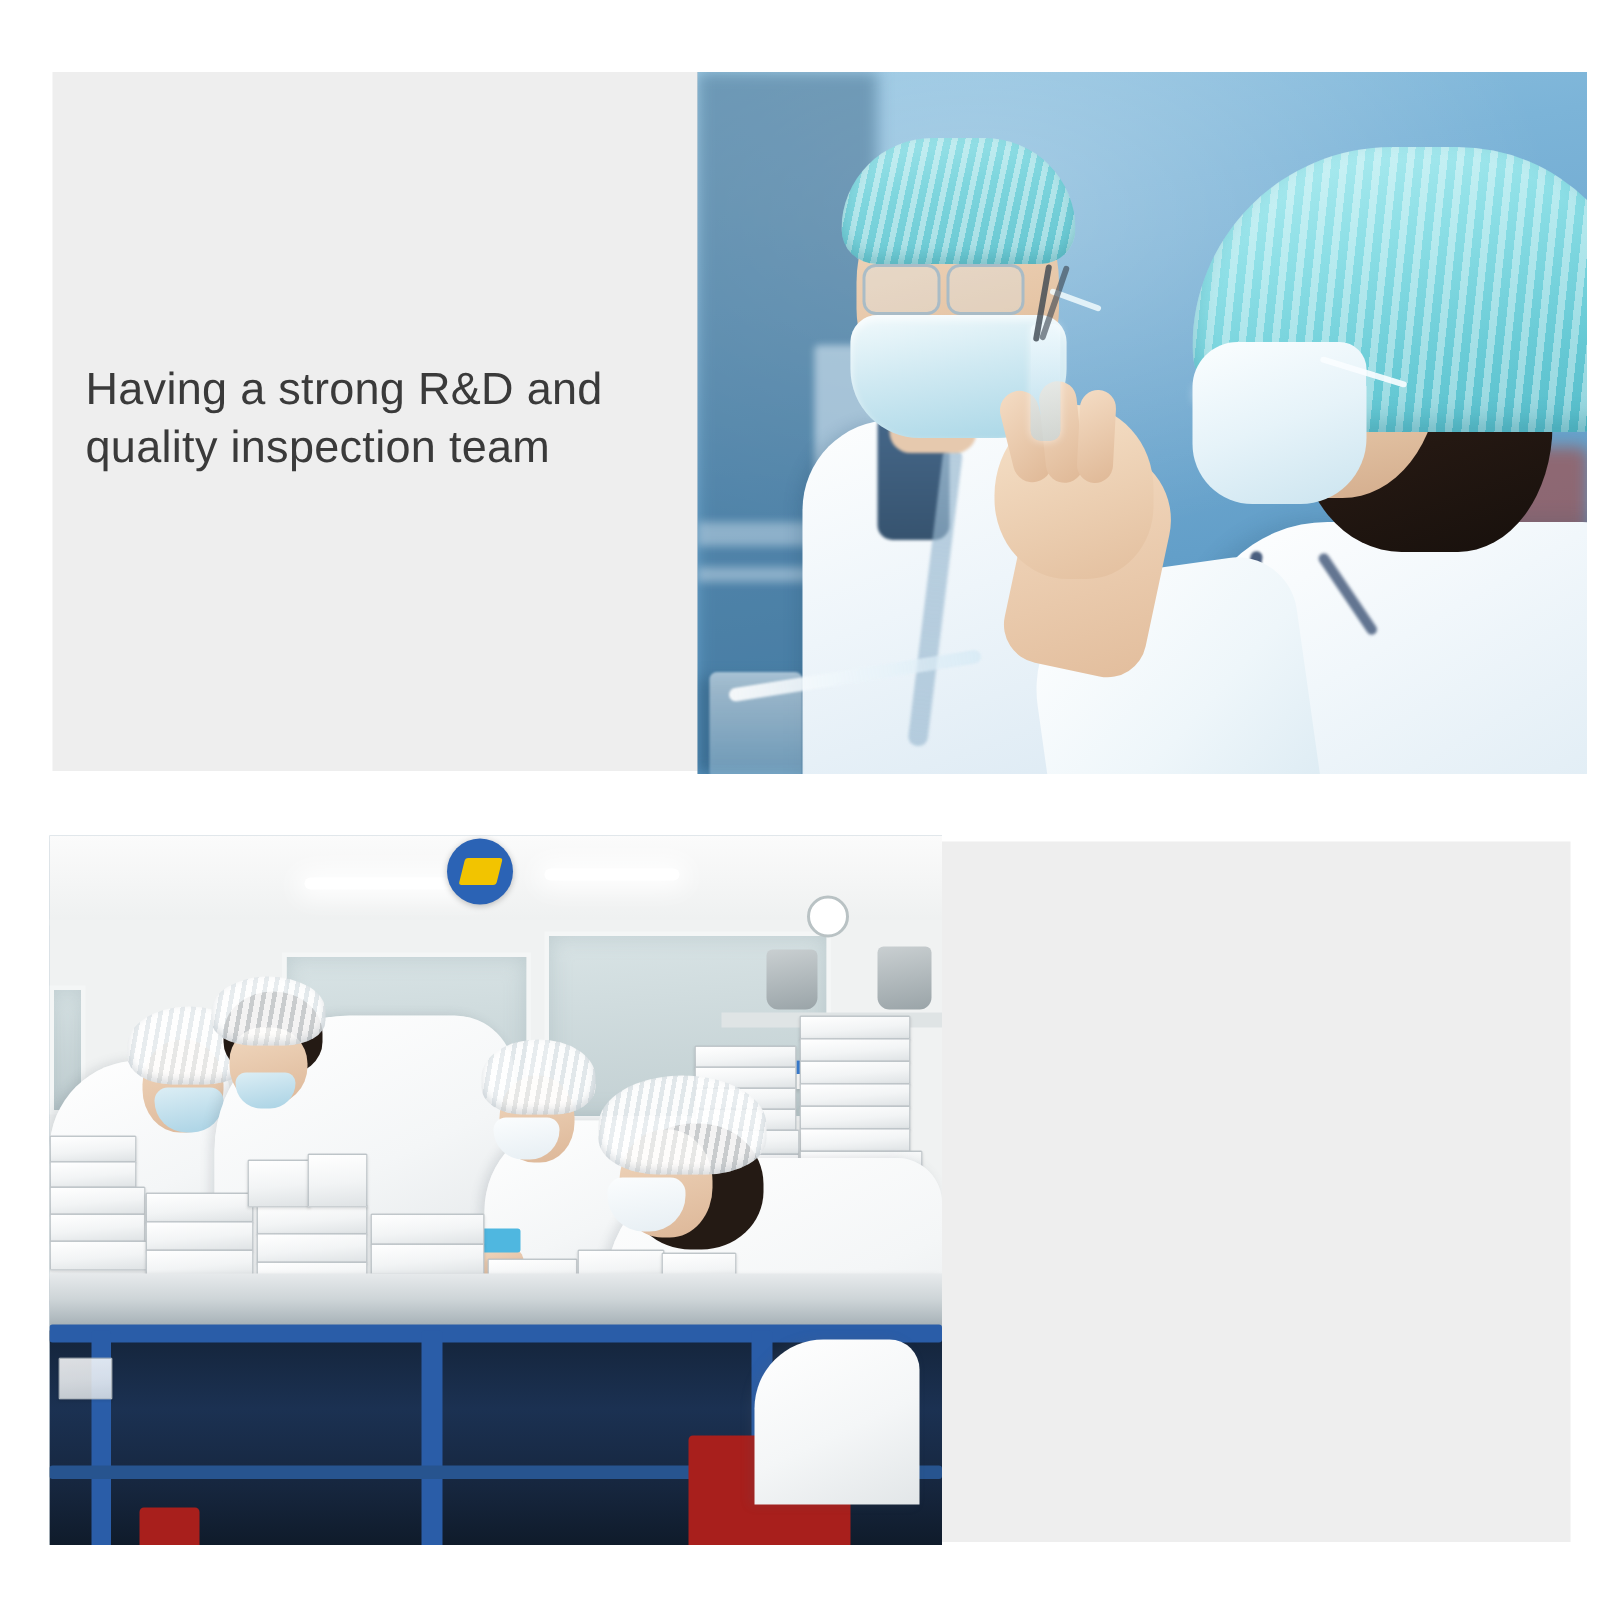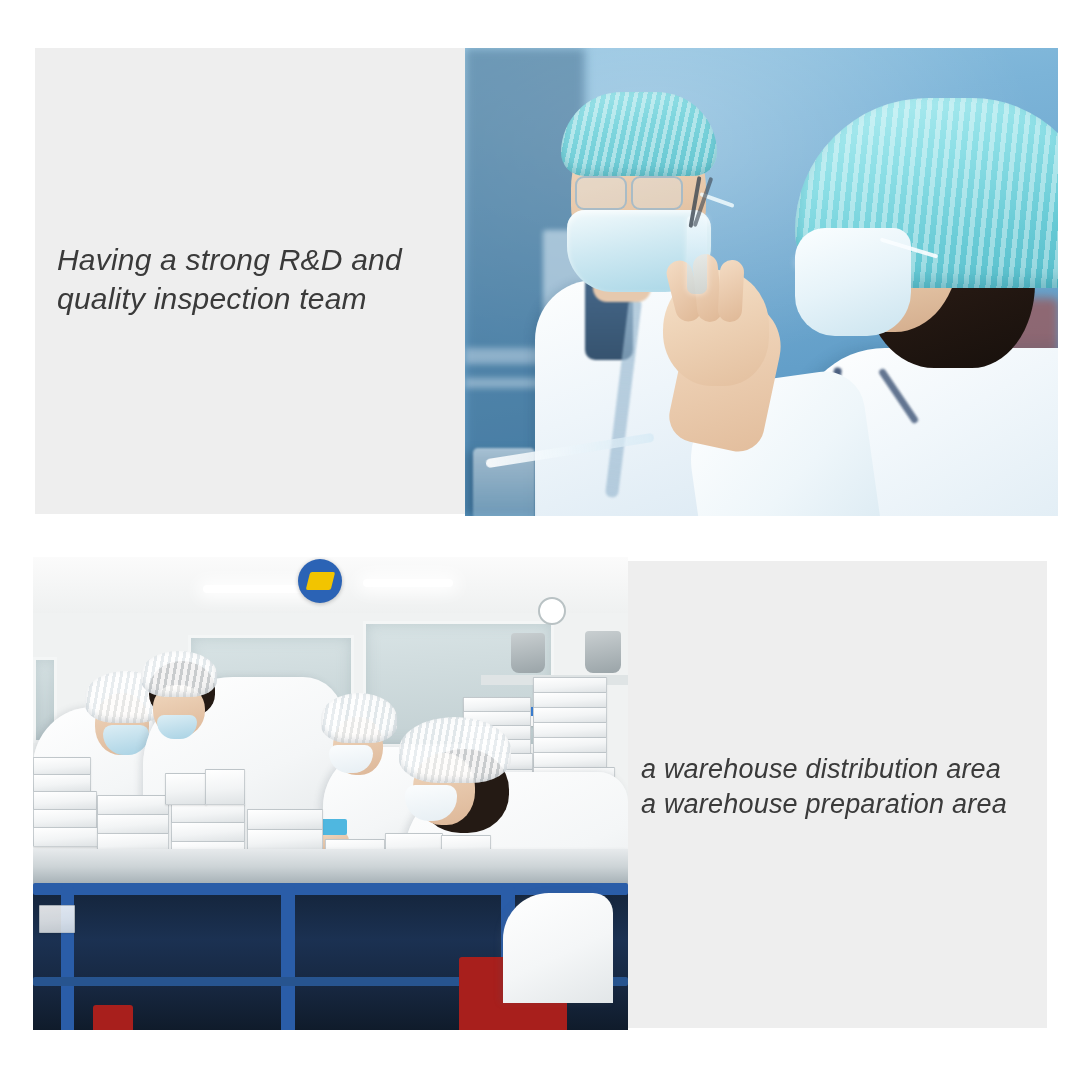--- a/index.html
+++ b/index.html
@@ -13,21 +13,20 @@
     background: #ffffff;
     font-family: "Liberation Sans", sans-serif;
     overflow: hidden;
   }
 
   .canvas {
     position: relative;
     width: 1080px;
     height: 1080px;
     background: #ffffff;
-    font-style: italic;
   }
 
   
   .gray-panel {
     position: absolute;
     background: #eeeeee;
   }
 
   .photo {
     position: absolute;
@@ -581,16 +580,14 @@
     <div class="wh-frame" style="left:28px;  top:330px; width:13px; height:150px;"></div>
     <div class="wh-frame" style="left:248px; top:330px; width:14px; height:150px;"></div>
     <div class="wh-frame" style="left:468px; top:330px; width:14px; height:150px;"></div>
     <div class="wh-frame" style="left:0;   top:420px; width:595px; height:9px; background:#27548f;"></div>
     <div class="wh-red" style="left:426px; top:400px; width:108px; height:80px;"></div>
     <div class="wh-red" style="left:60px;  top:448px; width:40px; height:32px;"></div>
     <div class="pk-coat" style="left:470px; top:336px; width:110px; height:110px; border-radius:46px 20px 0 0;"></div>
     <div class="box" style="left:6px; top:348px; width:34px; height:26px; opacity:.85;"></div>
   </div>
 
-  <div class="caption" id="caption-bottom">a warehouse distribution area
-a warehouse preparation area</div>
 
 </div>
 
 </body></html>

